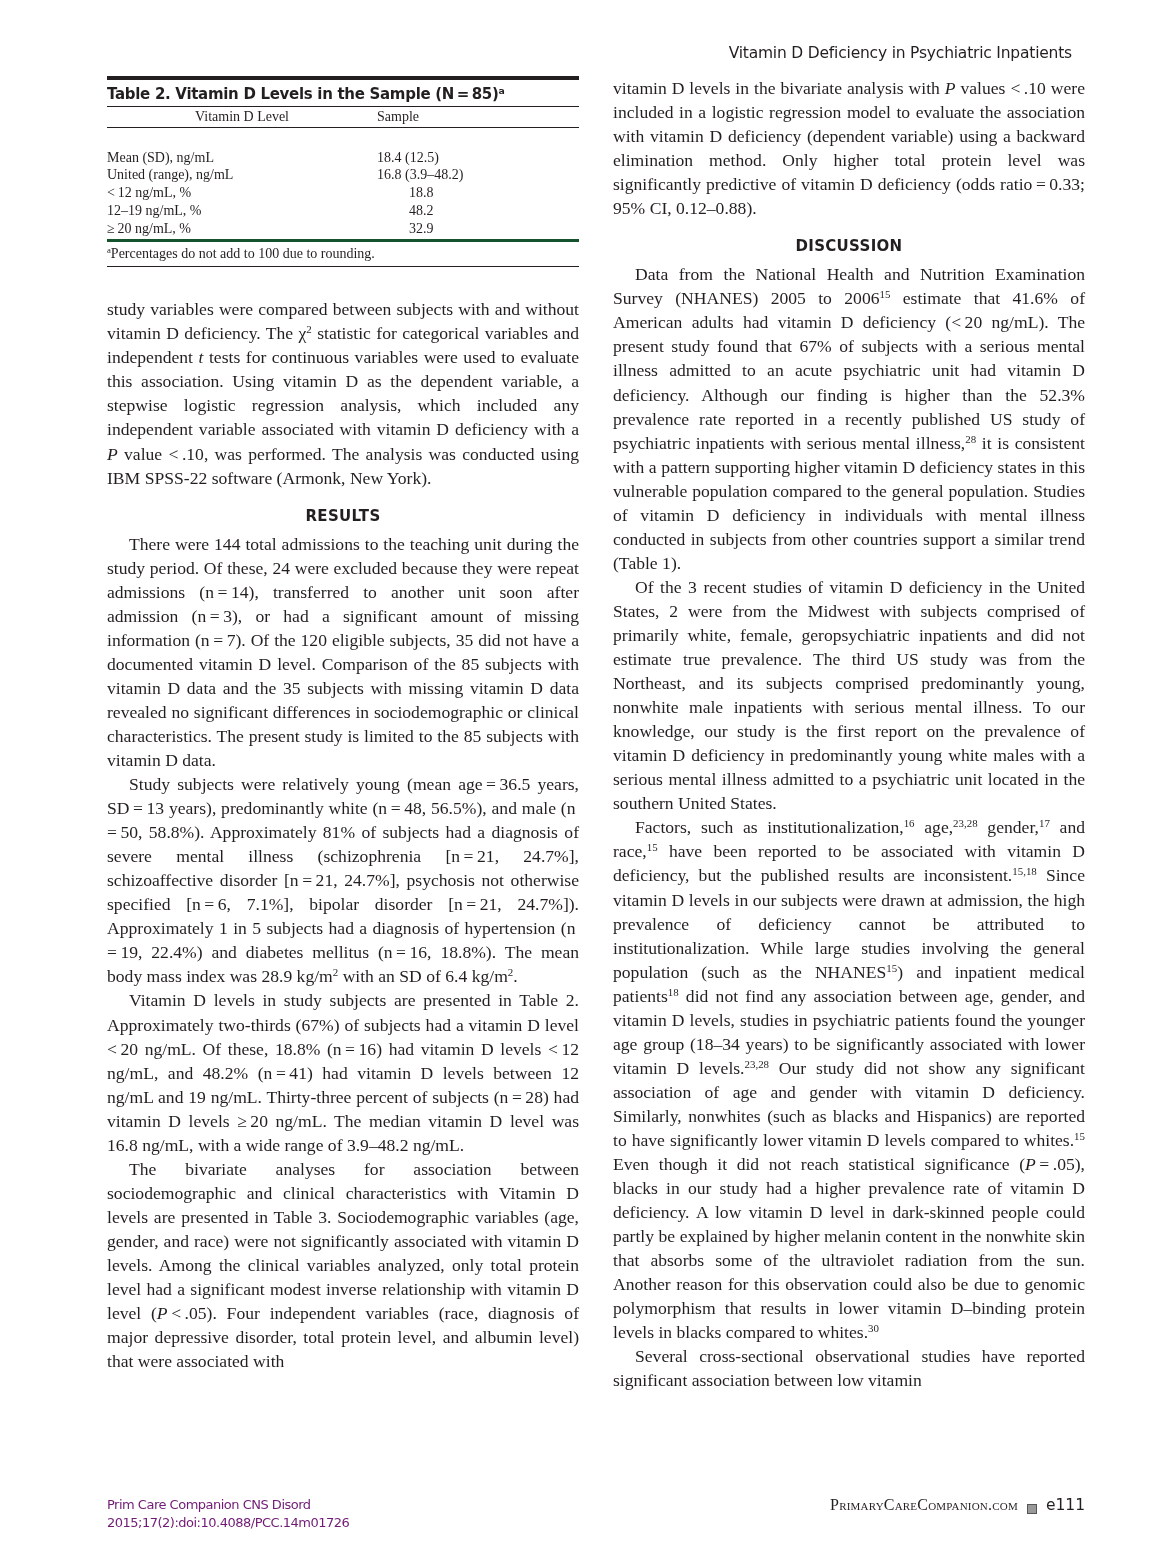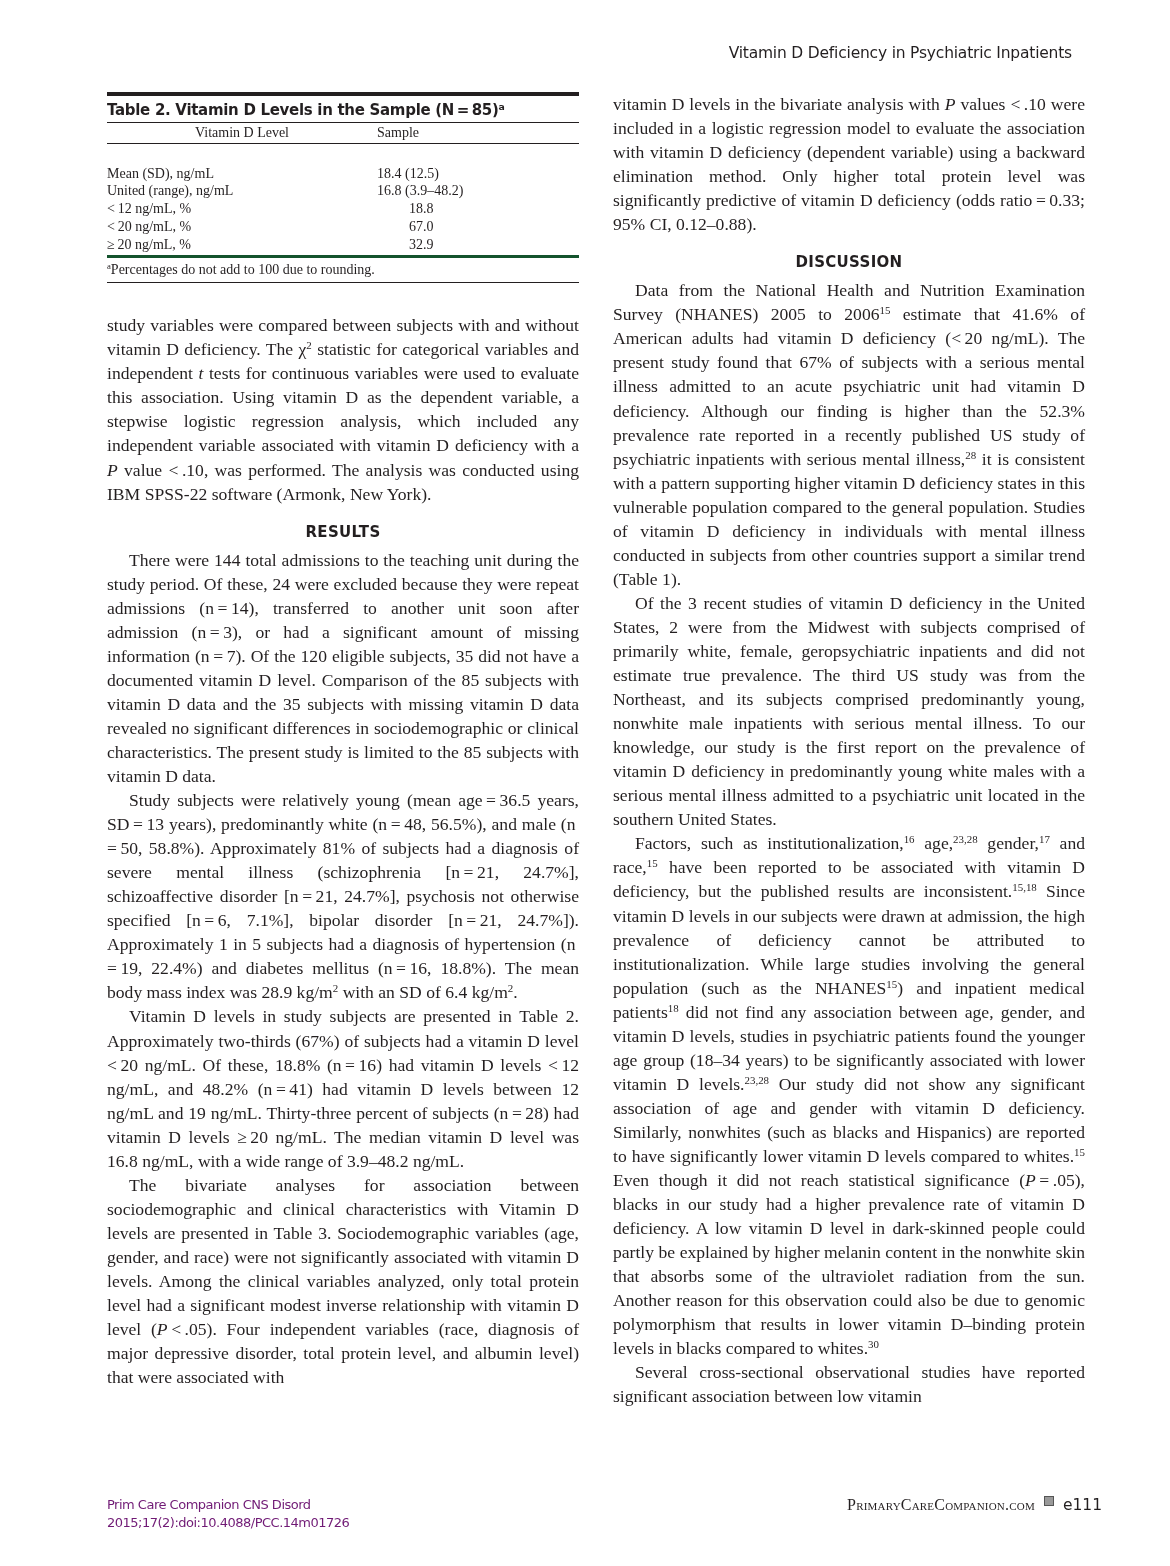--- a/index.html
+++ b/index.html
@@ -1,38 +1,38 @@
 <!DOCTYPE html>
 <html><head>
 <meta charset="utf-8">
 <style>
   html, body { margin: 0; padding: 0; background: #ffffff; }
   body { width: 1170px; height: 1566px; position: relative; overflow: hidden; color: #231f20; }
   .running-head { position: absolute; top: 44px; right: 98px; font-family: "DejaVu Sans", sans-serif; font-size: 15.5px; letter-spacing: -0.2px; color: #231f20; }
-  .col { position: absolute; top: 92px; width: 472px; font-family: "Liberation Serif", serif; font-size: 17.6px; line-height: 24.05px; text-align: justify; }
+  .col { position: absolute; top: 76px; width: 472px; font-family: "Liberation Serif", serif; font-size: 17.6px; line-height: 24.05px; text-align: justify; }
   .col-left { left: 107px; }
   .col-right { left: 613px; }
   .col p { margin: 0; text-indent: 22px; }
   .col p.noindent { text-indent: 0; }
   .sec-head { font-family: "DejaVu Sans", sans-serif; font-weight: bold; font-size: 15px; text-align: center; margin: 16px 0 6px 0; letter-spacing: 0.3px; line-height: 20px; }
   sup { font-size: 0.62em; line-height: 0; vertical-align: 0.55em; }
   
   .tbl { width: 472px; border-top: 4px solid #231f20; margin-bottom: 30px; }
   .tbl-title { font-family: "DejaVu Sans", sans-serif; font-weight: bold; font-size: 15px; line-height: 20px; padding: 4px 0 2px 0; border-bottom: 1px solid #231f20; letter-spacing: -0.3px; }
   .tbl table { width: 100%; border-collapse: collapse; font-family: "Liberation Serif", serif; font-size: 14px; line-height: 17.7px; }
   .tbl th { font-weight: normal; text-align: center; padding: 1px 0 1px 0; border-bottom: 1px solid #231f20; }
   .tbl th.c2 { text-align: left; padding-left: 300px; }
   .tbl td { padding: 0; }
   .tbl td.c1 { width: 270px; }
   .tbl td.c2 { padding-left: 0; }
   .tbl tr.first td { padding-top: 21px; }
   .tbl tr.last td { padding-bottom: 2px; }
   .tbl-foot { font-family: "Liberation Serif", serif; font-size: 14px; line-height: 18px; padding: 3px 0 3px 0; border-top: 3px solid #14532d; border-bottom: 1px solid #231f20; text-align: left; }
   .footer-left { position: absolute; left: 107px; top: 1496px; font-family: "DejaVu Sans", sans-serif; font-size: 13px; line-height: 18px; letter-spacing: -0.5px; color: #701a75; }
-  .footer-right { position: absolute; right: 68px; top: 1496px; font-family: "DejaVu Sans", sans-serif; font-size: 15.5px; line-height: 18px; color: #231f20; display: flex; align-items: flex-start; gap: 6px; margin-left: 32px; }
+  .footer-right { position: absolute; right: 85px; top: 1496px; font-family: "DejaVu Sans", sans-serif; font-size: 15.5px; line-height: 18px; color: #231f20; display: flex; align-items: flex-end; gap: 6px; margin-left: 32px; }
   .site { font-family: "Liberation Serif", serif; font-variant: small-caps; font-size: 16px; letter-spacing: 0.2px; }
   .square-icon { width: 10px; height: 10px; border: 1px solid #555; background: #999; display: inline-block; box-sizing: border-box; margin: 0 3px; }
 </style>
 </head>
 <body>
 
 <div class="running-head">Vitamin D Deficiency in Psychiatric Inpatients</div>
 
 <div class="col col-left">
   <div class="tbl">
@@ -51,22 +51,22 @@
         </tr>
         <tr>
           <td class="c1">United (range), ng/mL</td>
           <td class="c2"><span>16.8 (3.9–48.2)</span></td>
         </tr>
         <tr>
           <td class="c1">&lt; 12 ng/mL, %</td>
           <td class="c2"><span style="padding-left:32px">18.8</span></td>
         </tr>
         <tr>
-          <td class="c1">&lt; 20 ng/mL, %</td>
-          <td class="c2"><span style="padding-left:32px">67.0</span></td>
+          <td class="c1">12–19 ng/mL, %</td>
+          <td class="c2"><span style="padding-left:32px">48.2</span></td>
         </tr>
         <tr class="last">
           <td class="c1">≥ 20 ng/mL, %</td>
           <td class="c2"><span style="padding-left:32px">32.9</span></td>
         </tr>
       </tbody>
     </table>
     <div class="tbl-foot"><sup>a</sup><span>Percentages do not add to 100 due to rounding.</span></div>
   </div>
 

